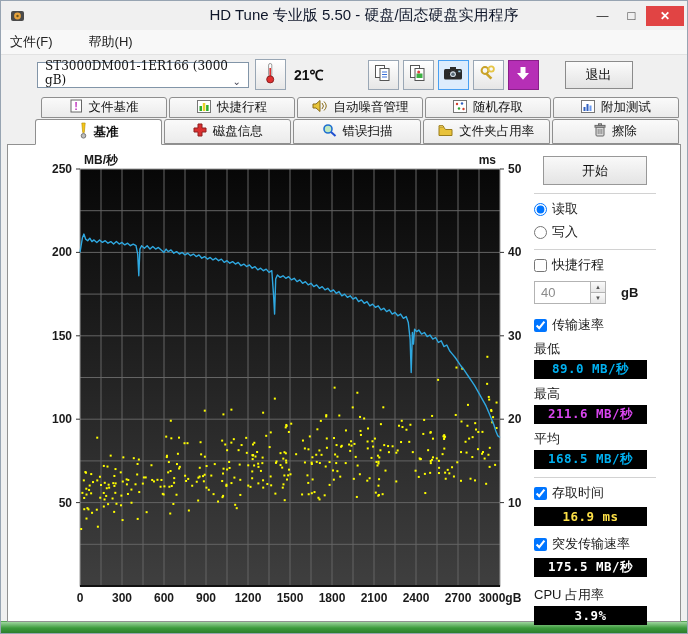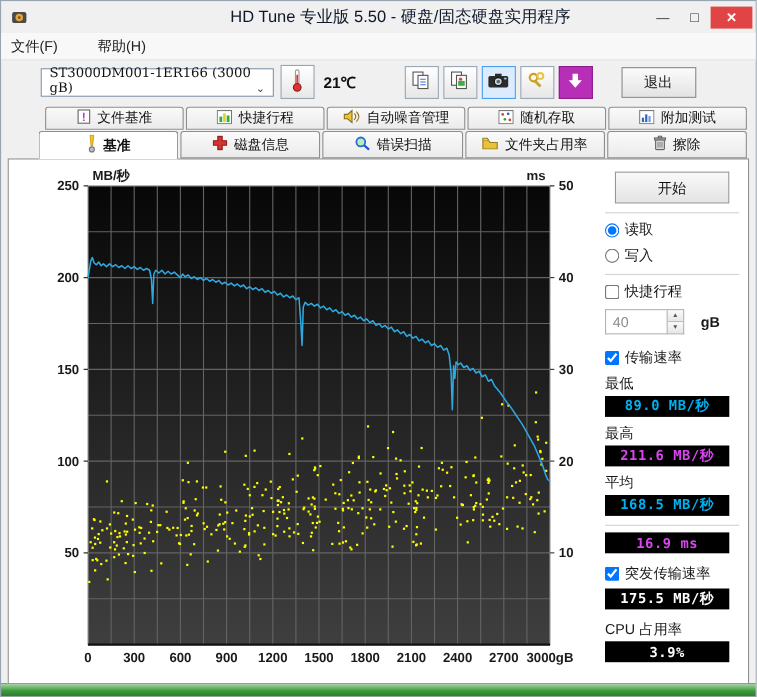--- a/index.html
+++ b/index.html
@@ -72,21 +72,21 @@
     background:#fff; border-bottom:1px solid #fff; margin-bottom:-1px;
     font-weight:bold;
   }
   
   .content {
     position:relative; margin:0 6px; height:478px; background:#fff;
     border:1px solid #919191; z-index:2;
   }
   .chart-wrap { position:absolute; left:14px; top:4px; }
   
-  .sidebar { position:absolute; top:6px; right:8px; width:122px; color:#1a1a1a; }
+  .sidebar { position:absolute; top:6px; right:24px; width:122px; color:#1a1a1a; }
   .start-btn {
     display:block; width:104px; height:29px; margin:5px auto 3px;
     border:1px solid #989898; background:linear-gradient(#f9f9f9,#e4e4e4);
     font-size:13px; color:#111; font-family:"Liberation Sans", sans-serif;
   }
   .sep { border-top:1px solid #d2d2d2; margin:8px 0 6px; }
   .row { display:flex; align-items:center; gap:5px; font-size:13px; margin:5px 0; }
   .row input { width:13px; height:13px; margin:0; }
   .spin-wrap { display:flex; align-items:center; margin:7px 0 3px; }
   .spin-box {
@@ -782,21 +782,25 @@
         </label>
 
       <div class="vlabel">最低</div>
       <div class="vbox" style="color: rgb(0, 176, 240);">89.0 MB/秒</div>
       <div class="vlabel">最高</div>
       <div class="vbox" style="color: #d946ef;">211.6 MB/秒</div>
       <div class="vlabel">平均</div>
       <div class="vbox" style="color: rgb(0, 176, 240);">168.5 MB/秒</div>
       <div class="sep"></div>
 
-      <div class="vbox" style="color: #d946ef;">16.9 ms</div>
+      <label class="row">
+          <input type="checkbox" checked="" style="">
+        <span>存取时间</span>
+        </label>
+      <div class="vbox" style="color: #fde047;">16.9 ms</div>
 
       <label class="row" style="margin-top:9px;">
           <input type="checkbox" checked="" style="">
         <span>突发传输速率</span>
         </label>
       <div class="vbox" style="color: rgb(255, 255, 255);">175.5 MB/秒</div>
 
       <div class="vlabel" style="margin-top:9px;">CPU 占用率</div>
       <div class="vbox" style="color: rgb(255, 255, 255);">3.9%</div>
     </div>

